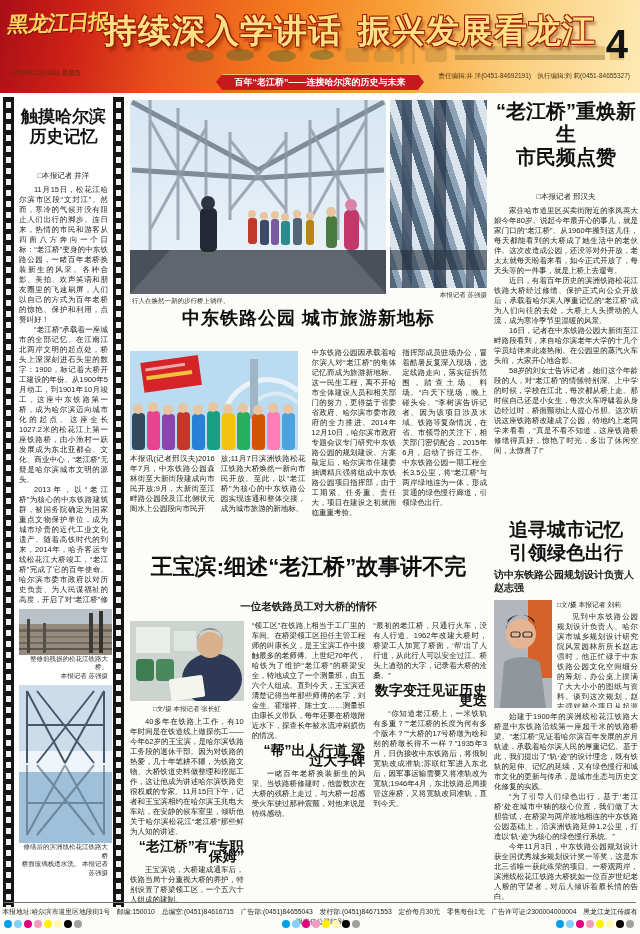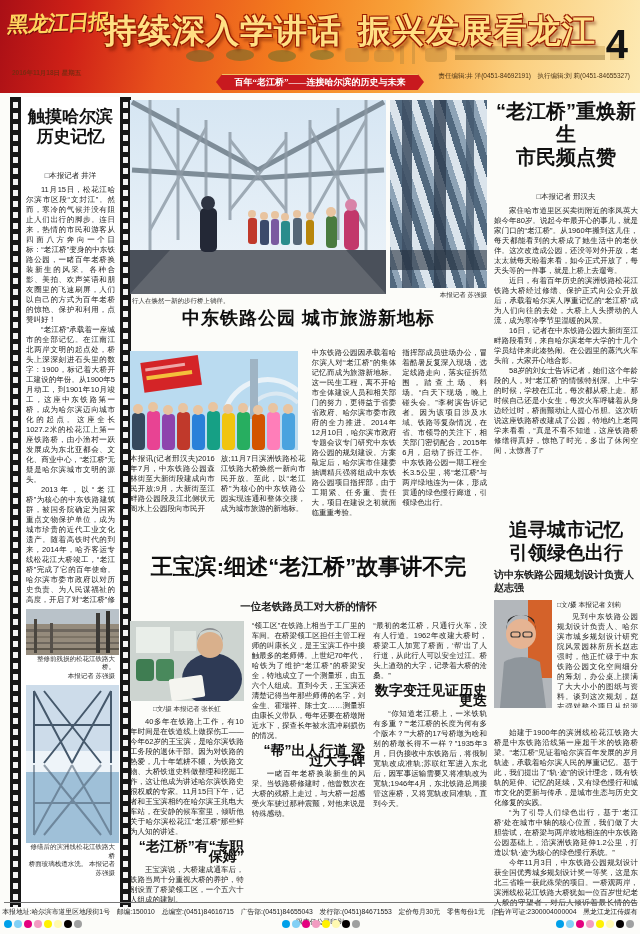--- a/index.html
+++ b/index.html
@@ -13,24 +13,24 @@
             transform:skewX(-8deg) rotate(-2deg);text-shadow:1px 1px 0 #6d0a0a;letter-spacing:-1px;white-space:nowrap;}
   .slogan{position:absolute;left:104px;top:9px;width:492px;display:flex;justify-content:space-between;
           font-size:33px;font-weight:900;color:#ffe084;letter-spacing:1px;white-space:nowrap;
           text-shadow:1px 1px 0 #9a1b00,-1px 1px 0 #9a1b00,1px -1px 0 #9a1b00,-1px -1px 0 #9a1b00,3px 4px 3px rgba(100,20,0,.45);}
   .pagenum{position:absolute;right:12px;top:22px;font-size:40px;font-weight:900;color:#141414;}
   .hdate{position:absolute;left:12px;top:69px;font-size:6.5px;color:#7c2a10;font-weight:bold;}
   .heds{position:absolute;right:10px;top:72px;font-size:6.5px;color:#4a3214;}
   .ribbon{position:absolute;left:216px;top:74px;width:208px;height:16px;background:#c8191f;
           clip-path:polygon(3% 0,97% 0,100% 50%,97% 100%,3% 100%,0 50%);
           color:#fff;font-size:9px;font-weight:bold;text-align:center;line-height:16px;
-          box-shadow:inset 0 1px 0 #f0c060;font-family:Liberation Serif, serif;}
+          box-shadow:inset 0 1px 0 #f0c060;}
   .skyline{position:absolute;left:0;top:34px;opacity:.45;}
   
-  .leftcol{position:absolute;left:10px;top:97px;width:121px;height:810px;background:#fff;}
+  .leftcol{position:absolute;left:3px;top:97px;width:121px;height:810px;background:#fff;}
   .film{position:absolute;top:0;bottom:0;width:11px;
         background:repeating-linear-gradient(180deg,#161616 0 5px,#f2f2f2 5px 11px);
         border-left:3px solid #161616;border-right:3px solid #161616;}
   .film.l{left:0;} .film.r{right:0;}
   .lc-in{position:absolute;left:14px;right:14px;top:0;bottom:0;padding:10px 2px;}
   .ltitle{font-size:17px;font-weight:900;text-align:center;line-height:1.2;color:#111;}
   .byline{font-size:7.5px;text-align:center;margin:23px 0 4px;color:#222;}
   p.bt{font-size:7.5px;line-height:10px;text-align:justify;text-indent:2em;color:#1c1c1c;}
   .clip{overflow:hidden;}
   .ltext{height:420px;}
@@ -65,21 +65,21 @@
   h3.sec{font-size:14px;font-weight:bold;text-align:right;margin:4px 0;color:#111;}
   
   .rb{position:absolute;left:494px;top:518px;width:144px;}
   .h-med2{font-size:19px;font-weight:900;text-align:center;line-height:23px;color:#111;}
   .rb-sub{font-size:10px;font-weight:bold;line-height:13px;margin-top:4px;color:#222;}
   .rb-row{display:flex;gap:5px;margin-top:6px;}
   .ph-zhao{width:58px;height:108px;background:#b9bdc1;position:relative;flex:none;}
   .rb-mini{flex:1;overflow:hidden;height:108px;}
   .rb-by{font-size:6.8px;margin-bottom:2px;color:#222;}
   .rb-mini p,.rb-text p{font-size:7.5px;line-height:10px;text-align:justify;text-indent:2em;}
-  .rb-text{margin-top:20px;height:188px;overflow:hidden;}
+  .rb-text{margin-top:4px;height:188px;overflow:hidden;}
   
   .footline{position:absolute;left:4px;right:4px;top:902px;border-top:1px solid #777;}
   .footinfo{position:absolute;left:0;top:907px;width:640px;text-align:center;font-size:6.8px;color:#222;}
   .dots{position:absolute;top:920px;display:flex;gap:2px;}
   .dot{width:8px;height:8px;border-radius:50%;}
   .d1{background:#00a0e9}.d2{background:#82d0f5}.d3{background:#e4007f}.d4{background:#f29bc1}
   .d5{background:#fff100}.d6{background:#fff9b1}.d7{background:#040000}.d8{background:#9fa0a0}
   .g1{left:4px}.g2{left:282px}.g3{right:6px}
 </style>
 </head>

